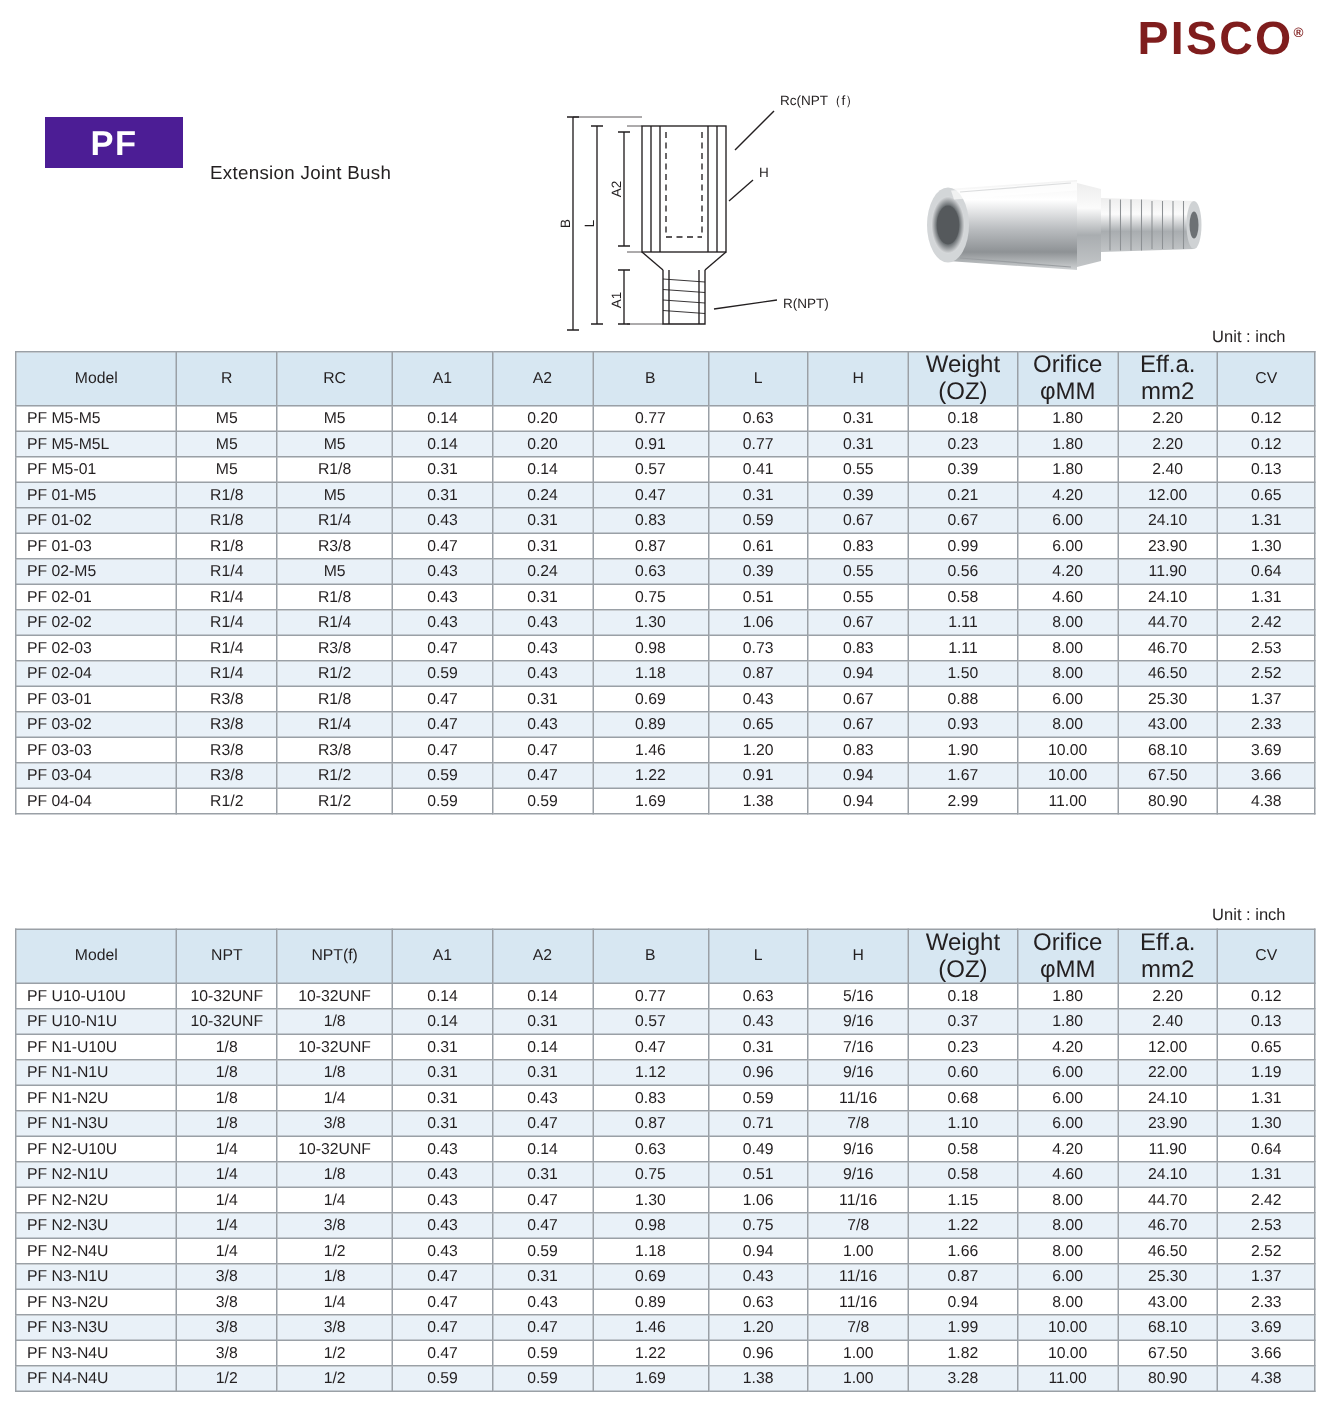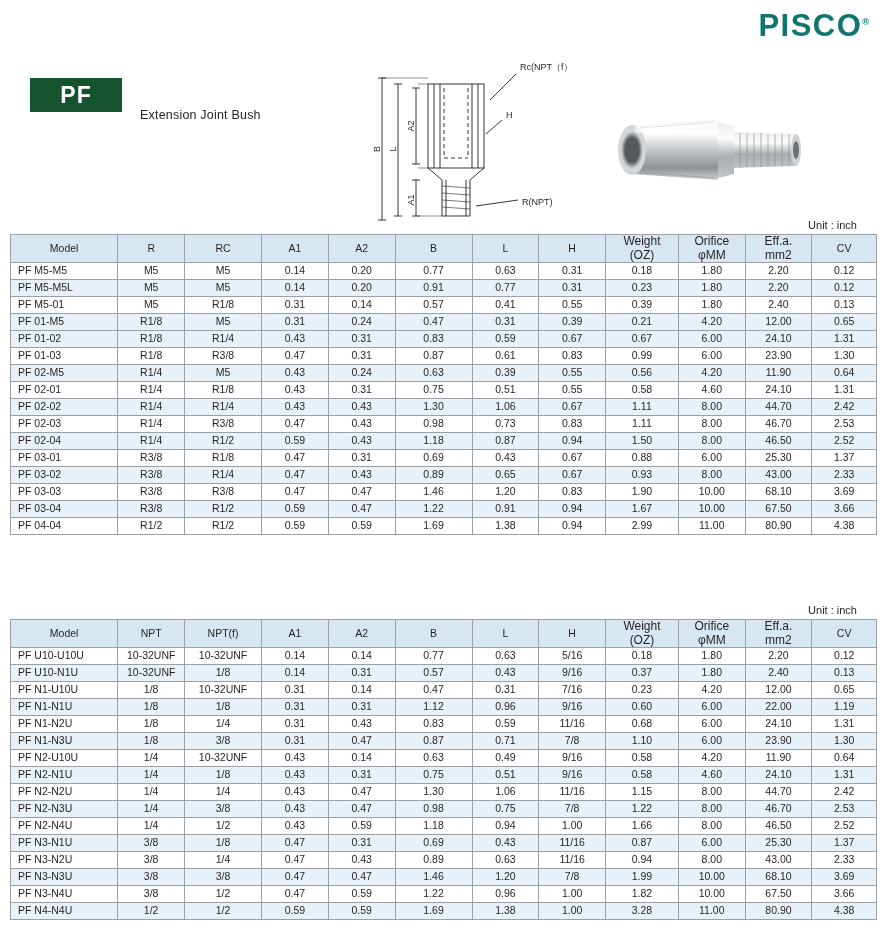--- a/index.html
+++ b/index.html
@@ -14,34 +14,34 @@
     overflow: hidden;
   }
   
   .brand {
     position: absolute;
     top: 8px; right: 18px;
     font-family: "Liberation Sans", sans-serif;
     font-size: 31px;
     font-weight: bold;
     letter-spacing: 1.5px;
-    color: #0f766e;
+    color: #7f1d1d;
   }
   .brand .reg { font-size: 9px; vertical-align: super; letter-spacing:0; }
 
   
   .title-row {
     position: absolute;
     top: 68px; left: 30px;
     display: flex;
     align-items: center;
   }
   .pf-badge {
     width: 92px; height: 34px;
-    background: #14532d;
+    background: #4c1d95;
     color: #ffffff;
     font-size: 23px;
     font-weight: bold;
     letter-spacing: 1px;
     display: flex;
     align-items: center;
     justify-content: center;
   }
   .pf-sub {
     margin-left: 18px;
@@ -89,21 +89,21 @@
   table.spec thead th {
     background: #d7e7f2;
     height: 28px;
     font-weight: normal;
     font-size: 10.5px;
     color: #231f20;
   }
   table.spec thead th .two {
     display: block;
     line-height: 1.1;
-    font-size: 12px;
+    font-size: 16px;
   }
   table.spec tbody td.model { text-align: left; padding-left: 7px; }
   table.spec tbody tr.alt td { background: #eaf2f8; }
   table.spec tbody tr td { background: #ffffff; }
   table.spec tbody tr.alt td { background: #e9f1f8; }
 
   
   col.c-model { width: 103px; }
   col.c-r     { width: 64px; }
   col.c-rc    { width: 74px; }

